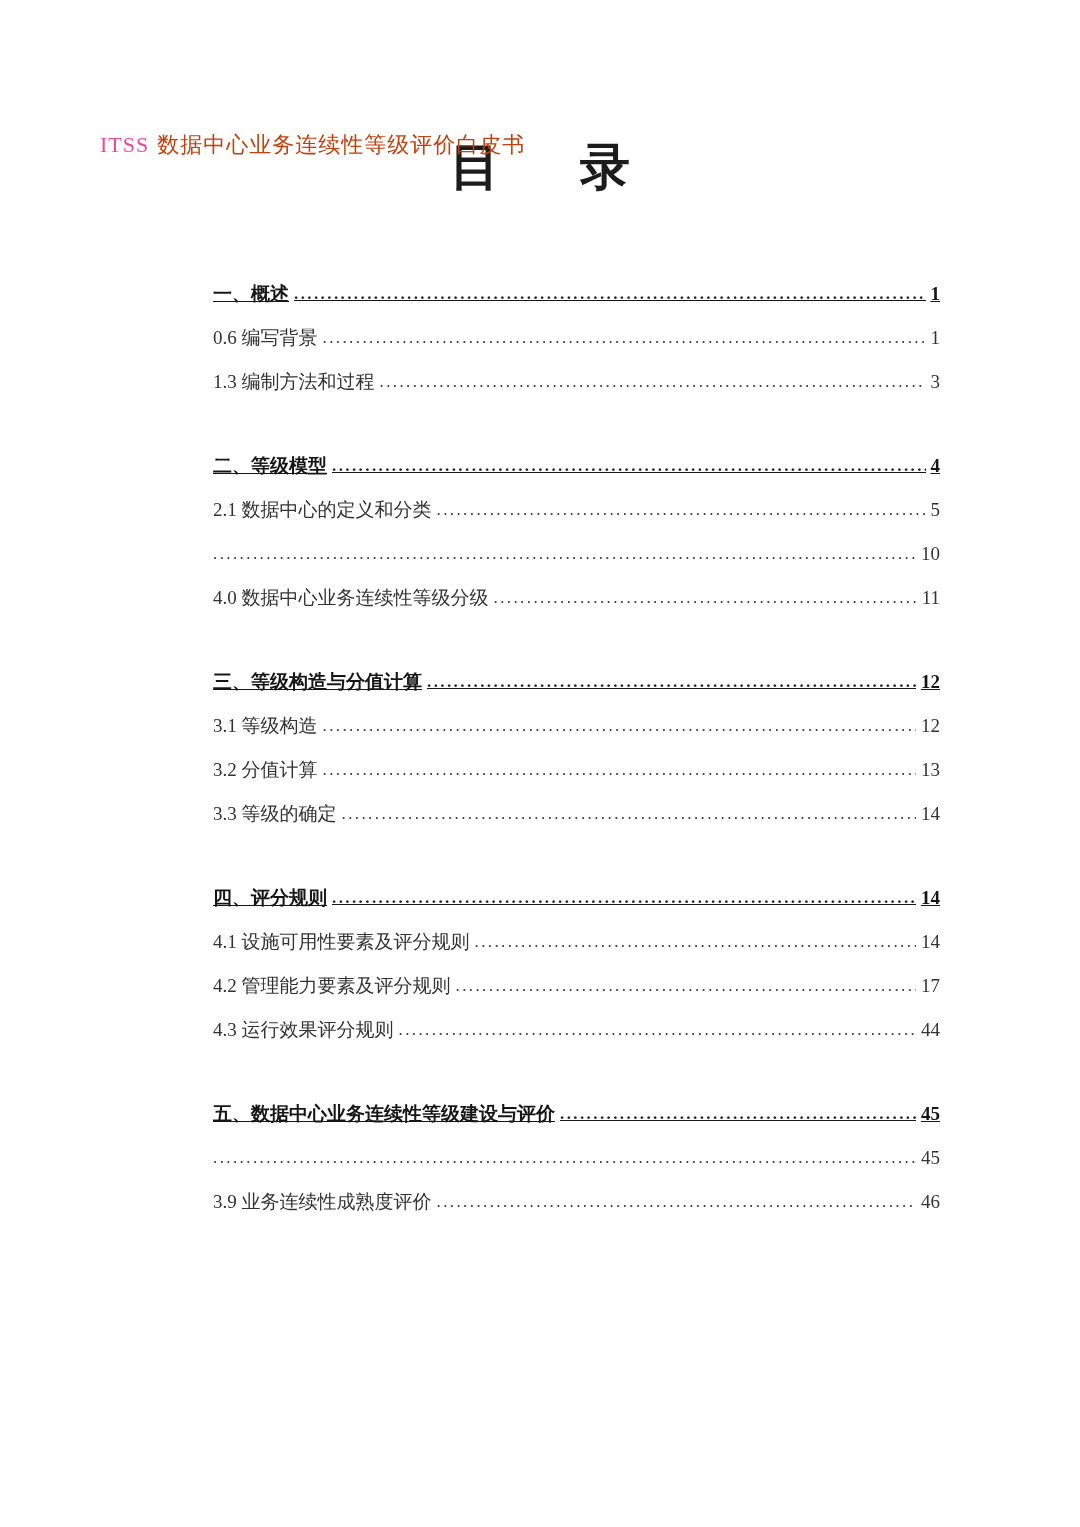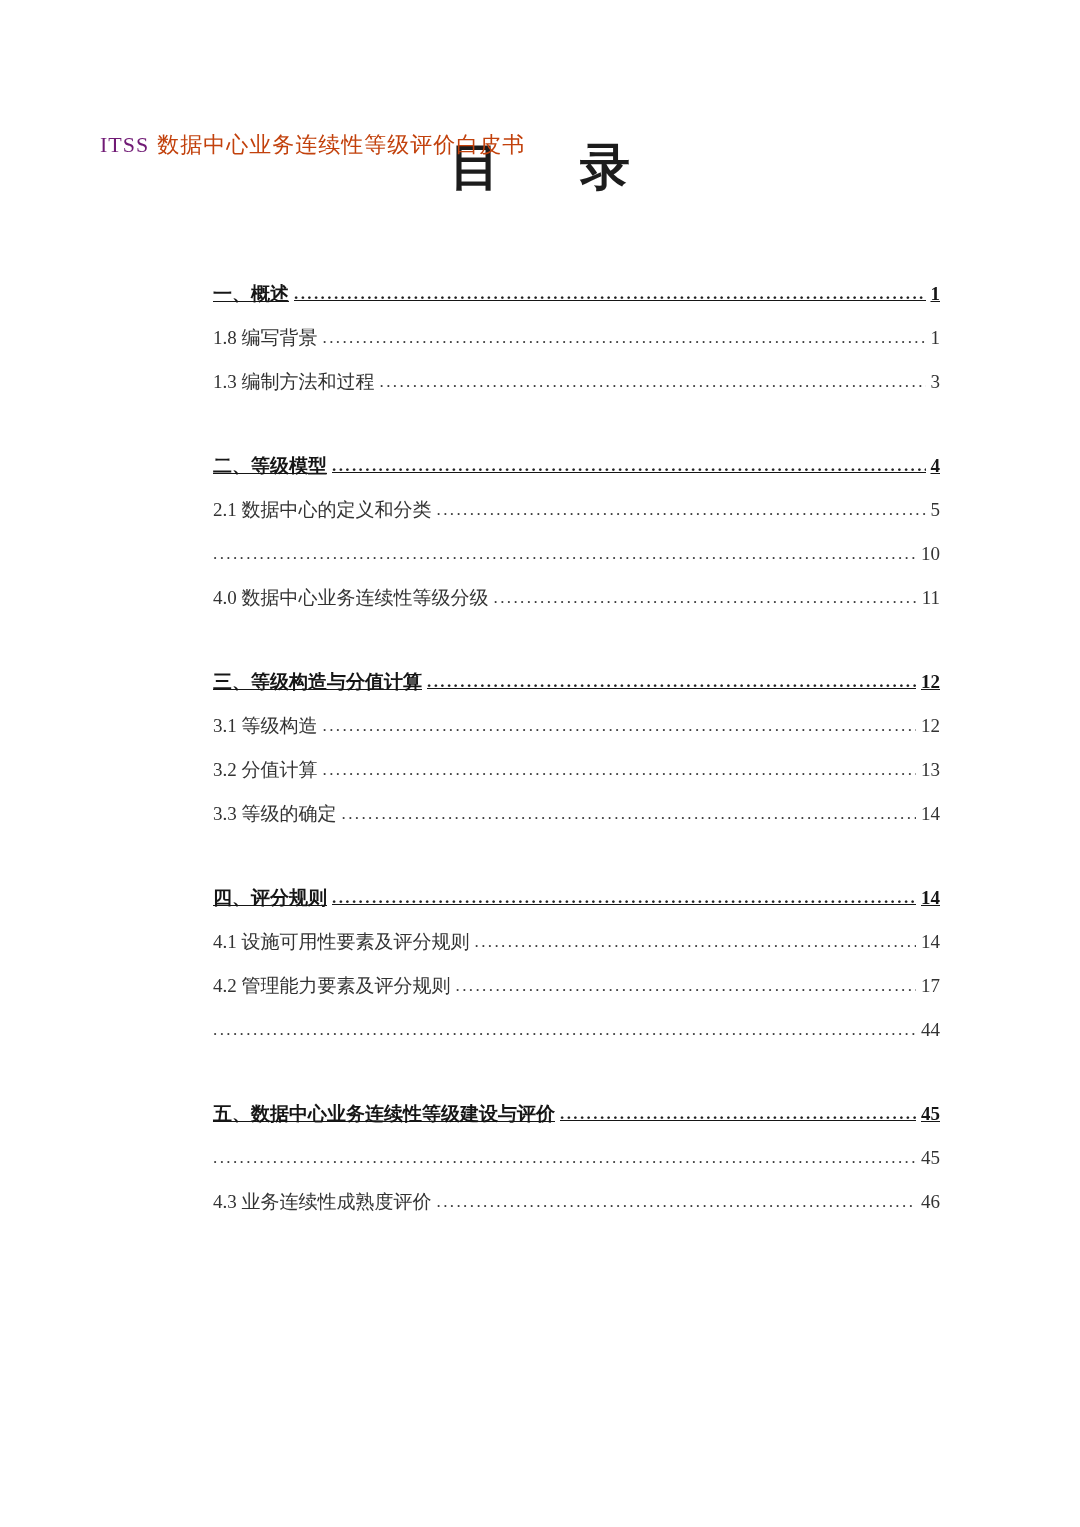--- a/index.html
+++ b/index.html
@@ -17,21 +17,21 @@
   .page-header {
     position: absolute;
     left: 100px;
     top: 131px;
     font-size: 22px;
     line-height: 1.3;
     letter-spacing: 1px;
     white-space: nowrap;
   }
   .brand {
-    color: #701a75;
+    color: #ec4899;
     font-weight: 400;
     margin-right: 8px;
   }
   .doc-title {
     color: #c2410c;
   }
 
   
   .toc-title {
     margin-top: 132px;
@@ -97,21 +97,21 @@
 
 <div class="toc-title">目　录</div>
 
 <div class="toc-list">
     <div class="toc-row bold">
       <span class="toc-label">一、概述</span>
       <span class="leader"></span>
       <span class="toc-page">1</span>
     </div>
     <div class="toc-row">
-      <span class="toc-label">1.8 编写背景</span>
+      <span class="toc-label">0.6 编写背景</span>
       <span class="leader"></span>
       <span class="toc-page">1</span>
     </div>
     <div class="toc-row">
       <span class="toc-label">1.3 编制方法和过程</span>
       <span class="leader"></span>
       <span class="toc-page">3</span>
     </div>
     <div class="toc-row bold section-gap">
       <span class="toc-label">二、等级模型</span>
@@ -161,30 +161,31 @@
       <span class="toc-label">4.1 设施可用性要素及评分规则</span>
       <span class="leader"></span>
       <span class="toc-page">14</span>
     </div>
     <div class="toc-row">
       <span class="toc-label">4.2 管理能力要素及评分规则</span>
       <span class="leader"></span>
       <span class="toc-page">17</span>
     </div>
     <div class="toc-row">
+      <span class="toc-label">4.3 运行效果评分规则</span>
       <span class="leader"></span>
       <span class="toc-page">44</span>
     </div>
     <div class="toc-row bold section-gap">
       <span class="toc-label">五、数据中心业务连续性等级建设与评价</span>
       <span class="leader"></span>
       <span class="toc-page">45</span>
     </div>
     <div class="toc-row">
       <span class="leader"></span>
       <span class="toc-page">45</span>
     </div>
     <div class="toc-row">
-      <span class="toc-label">4.3 业务连续性成熟度评价</span>
+      <span class="toc-label">3.9 业务连续性成熟度评价</span>
       <span class="leader"></span>
       <span class="toc-page">46</span>
     </div>
   </div>
 
 </body></html>

